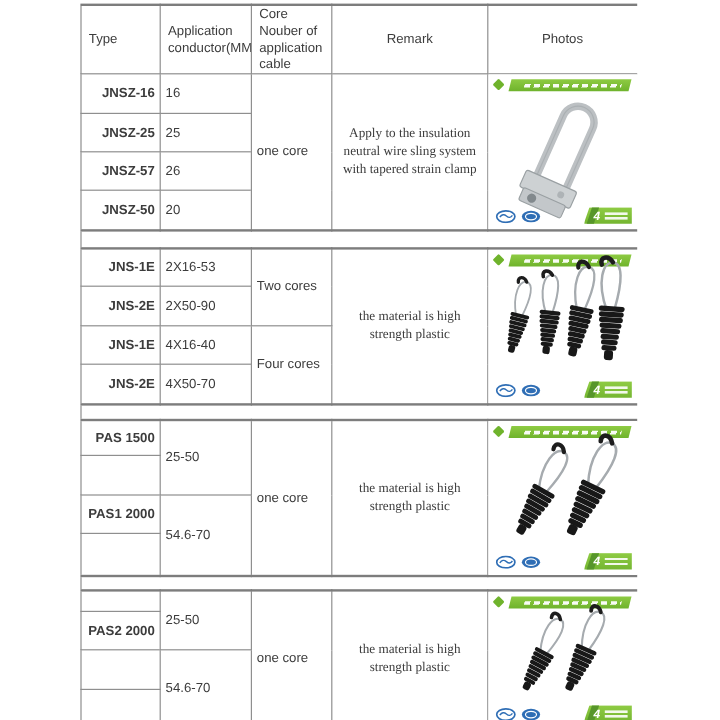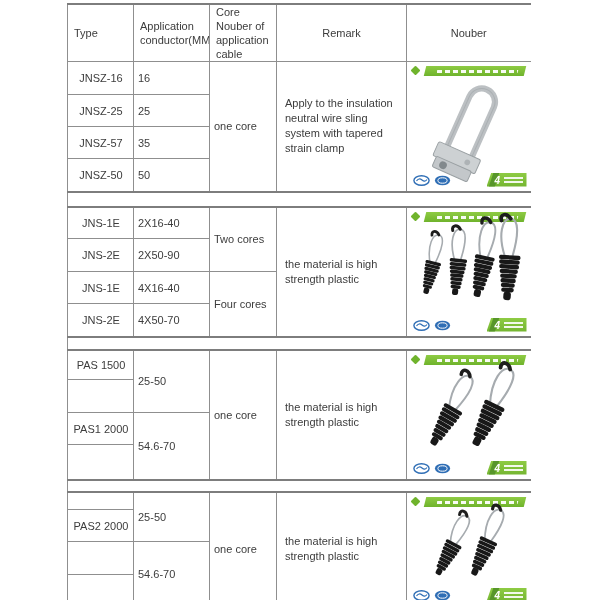--- a/index.html
+++ b/index.html
@@ -6,23 +6,23 @@
   .canvas{position:relative;width:600px;height:600px;background:#ffffff;overflow:hidden;
           font-family:"Liberation Sans",sans-serif;color:#3c3c3c;}
   table.spec{position:absolute;left:67px;top:3px;border-collapse:collapse;table-layout:fixed;
              width:463px;font-size:11px;color:#3c3c3c;
              border-top:2px solid #7d7d7d;border-bottom:2px solid #7d7d7d;border-left:1px solid #8f8f8f;}
   td,th{border:1px solid #8f8f8f;font-weight:normal;padding:0 4px;background:#fff;
         overflow:hidden;line-height:14px;}
   th{font-size:11px;}
   .al{text-align:left;padding-left:6px;margin-top:13px;}
   .ac{text-align:center;margin-left:39px;}
-  .type-cell{text-align:center;padding-left:5px;}
+  .type-cell{text-align:right;padding-left:5px;font-weight:bold;}
   .num-cell,.core-cell{text-align:left;}
-  .remark-cell{text-align:left;padding:0 8px;line-height:15px;}
+  .remark-cell{text-align:center;padding:0 8px;line-height:15px;font-family:Liberation Serif, serif;}
   .photo-cell{padding:0;border-right:none;position:relative;}
   th.last{border-right:none;}
   tr.sep td{border-top:2px solid #7d7d7d;border-bottom:2px solid #7d7d7d;border-right:none;}
   
   .photo{position:absolute;inset:2px 2px 2px 2px;background:#fff;}
   .plogo{position:absolute;top:3px;left:3px;width:7px;height:7px;background:#6fb32c;
          transform:rotate(45deg);border-radius:1px;}
   .banner{position:absolute;top:2px;left:16px;right:4px;height:10px;
           background:linear-gradient(180deg,#8ecb43,#6fb32c);transform:skewX(-14deg);}
   .banner::after{content:"";position:absolute;left:12%;right:7%;top:3.5px;height:3px;
@@ -78,21 +78,21 @@
         <col style="width:130px">
         <col style="width:124px">
       </colgroup>
 
   <tbody>
         <tr style="height:44px">
     <th class="al">Type</th>
     <th class="al">Application conductor(MM2)</th>
     <th class="al">Core Nouber of application cable</th>
     <th class="ac">Remark</th>
-    <th class="ac last">Nouber</th>
+    <th class="ac last">Photos</th>
   </tr>
 
   <tr style="height:33px">
     <td class="type-cell">JNSZ-16</td>
     <td class="num-cell">16</td>
     <td class="core-cell" rowspan="4">one core</td>
     <td class="remark-cell" rowspan="4">Apply to the insulation neutral wire sling system with tapered strain clamp</td>
     <td class="photo-cell" rowspan="4">
       <div class="photo">
         <span class="plogo"></span>
@@ -121,34 +121,34 @@
         </div>
       </div>
     </td>
   </tr>
   <tr style="height:32px">
     <td class="type-cell">JNSZ-25</td>
     <td class="num-cell">25</td>
   </tr>
   <tr style="height:32px">
     <td class="type-cell">JNSZ-57</td>
-    <td class="num-cell">35</td>
+    <td class="num-cell">26</td>
   </tr>
   <tr style="height:33px">
     <td class="type-cell">JNSZ-50</td>
-    <td class="num-cell">50</td>
+    <td class="num-cell">20</td>
   </tr>
 
   <tr class="sep" style="height:15px">
           <td colspan="5"></td>
         </tr>
 
   <tr style="height:32px">
     <td class="type-cell">JNS-1E</td>
-    <td class="num-cell">2X16-40</td>
+    <td class="num-cell">2X16-53</td>
     <td class="core-cell" rowspan="2">Two cores</td>
     <td class="remark-cell" rowspan="4">the material is high strength plastic</td>
     <td class="photo-cell" rowspan="4">
       <div class="photo">
         <span class="plogo"></span>
         <div class="banner"></div>
         <svg class="product" viewBox="0 0 118 96">
           <use href="#clampg" transform="translate(22,46) rotate(14) scale(0.62)"></use>
           <use href="#clampg" transform="translate(48,44) rotate(6) scale(0.68)"></use>
           <use href="#clampg" transform="translate(74,42) rotate(12) scale(0.78)"></use>

